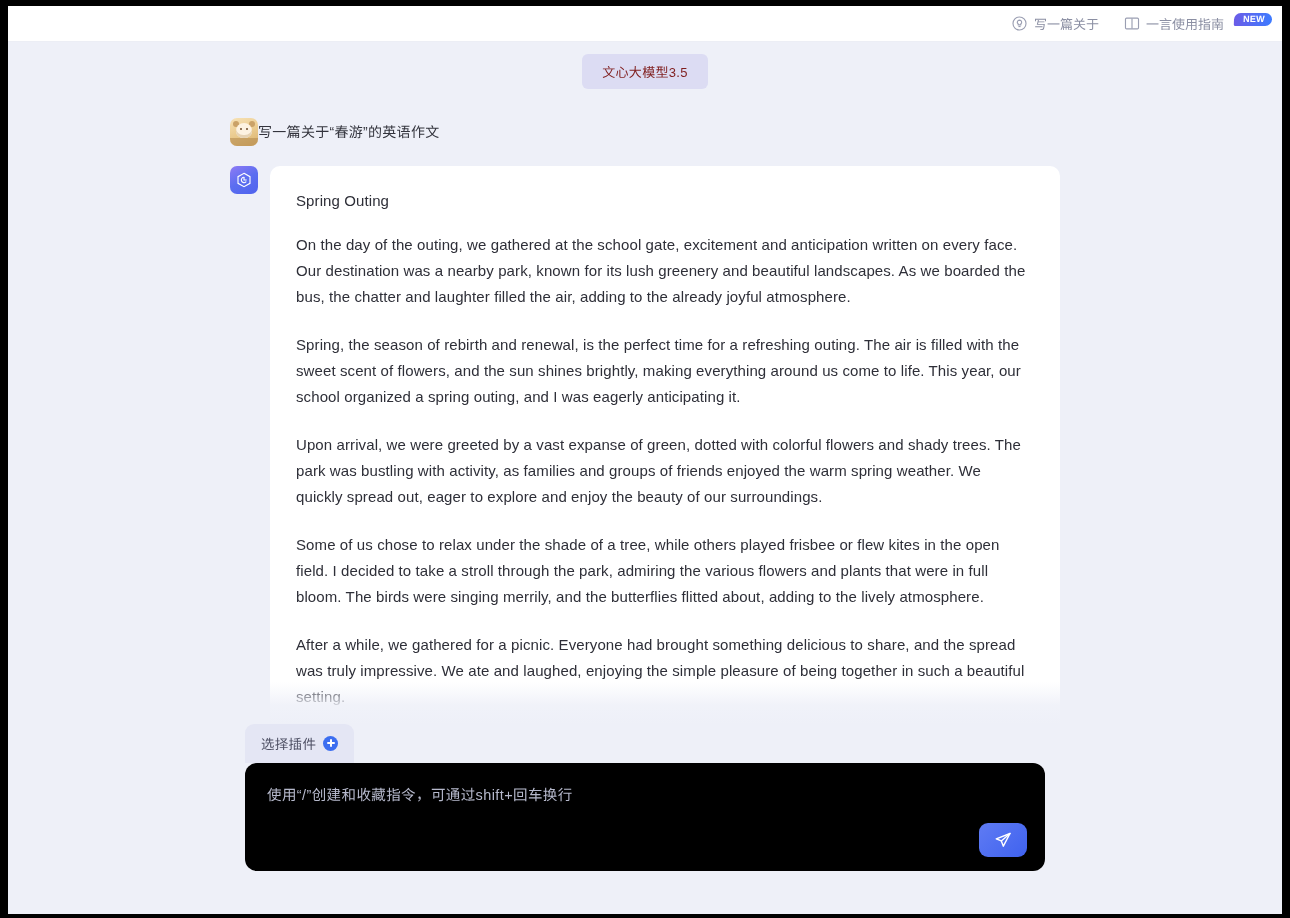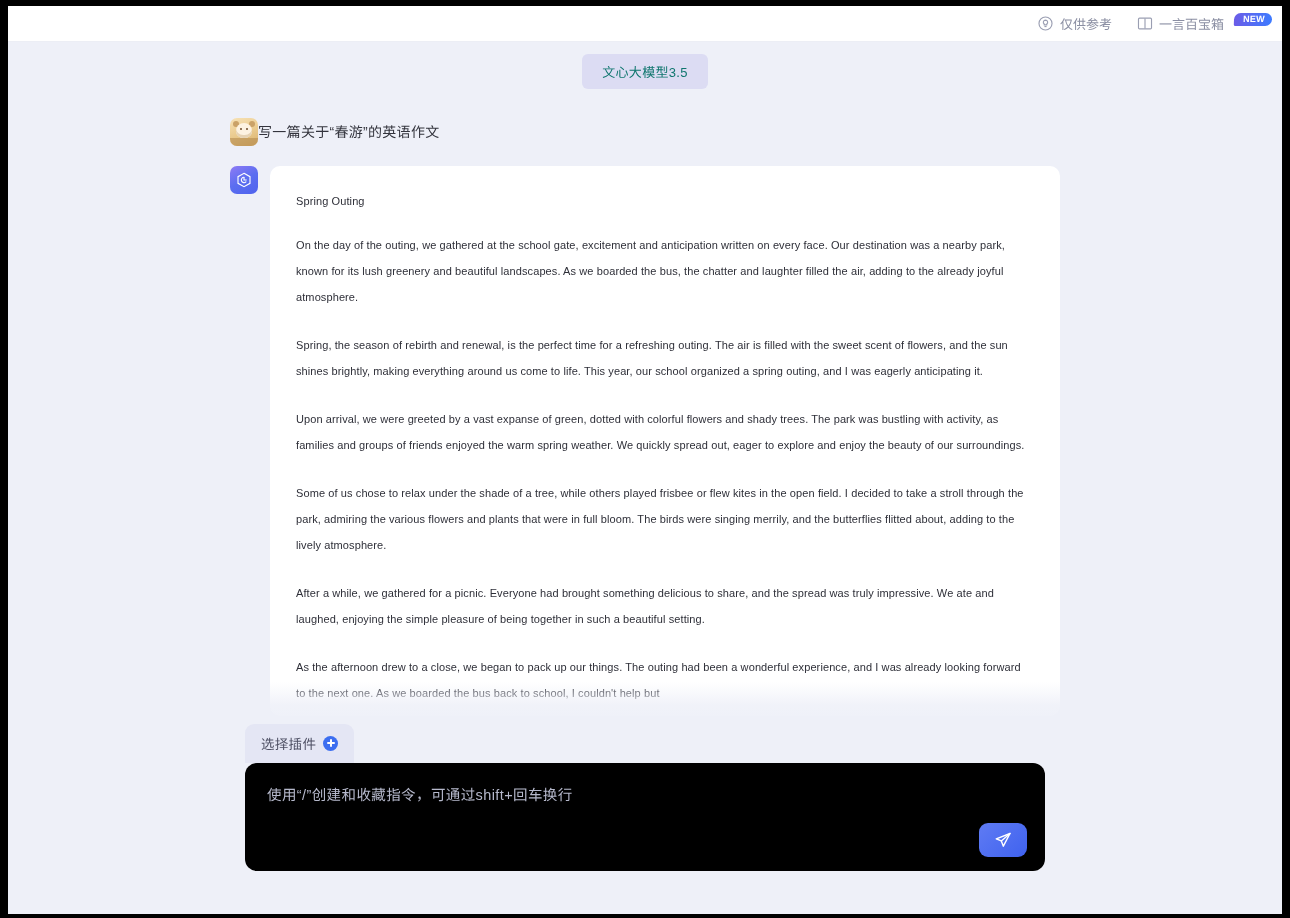--- a/index.html
+++ b/index.html
@@ -77,21 +77,21 @@
     top: 38px;
     left: 0;
     width: 1274px;
     height: 54px;
     display: flex;
     align-items: center;
     justify-content: center;
   }
   #model-pill {
     background: #dcdcf3;
-    color: #0f766e;
+    color: #7f1d1d;
     font-size: 13px;
     border-radius: 6px;
     padding: 8px 20px;
     cursor: pointer;
     letter-spacing: .3px;
   }
 
   
   #conversation {
     position: absolute;
@@ -174,21 +174,21 @@
   #answer-card {
     background: #ffffff;
     border-radius: 10px;
     flex: 1;
     padding: 22px 26px 10px 26px;
     box-sizing: border-box;
     min-height: 540px;
   }
   #answer-card p {
     margin: 0 4px 22px 0;
-    font-size: 11px;
+    font-size: 15px;
     line-height: 26px;
     color: #2e2f38;
     letter-spacing: .1px;
   }
   #answer-card p.title {
     margin-bottom: 18px;
   }
   #answer-card p:last-child { margin-bottom: 0; }
 
   
@@ -295,31 +295,31 @@
   <div id="top-bar">
 
     <div class="top-link">
       <span class="ti">
         <svg width="17" height="17" viewBox="0 0 24 24" fill="none" stroke="#9a9eb2" stroke-width="1.6">
           <circle cx="12" cy="12" r="9.2"></circle>
           <path d="M12 7.2a3.1 3.1 0 0 0-1.8 5.6v1.1h3.6v-1.1A3.1 3.1 0 0 0 12 7.2z"></path>
           <path d="M10.5 16.3h3"></path>
         </svg>
       </span>
-      <span>仅供参考</span>
+      <span>写一篇关于</span>
     </div>
 
     <div class="top-link">
       <span class="ti">
         <svg width="18" height="17" viewBox="0 0 24 24" fill="none" stroke="#9a9eb2" stroke-width="1.6">
           <rect x="2.8" y="4.5" width="18.4" height="15" rx="1.6"></rect>
           <path d="M12 4.9v14.2"></path>
         </svg>
       </span>
-      <span>一言百宝箱</span>
+      <span>一言使用指南</span>
       <span class="new-badge">NEW</span>
     </div>
 
   </div>
 
   <div id="model-pill-row">
     <div id="model-pill">文心大模型3.5</div>
   </div>
 
   <div id="conversation">

